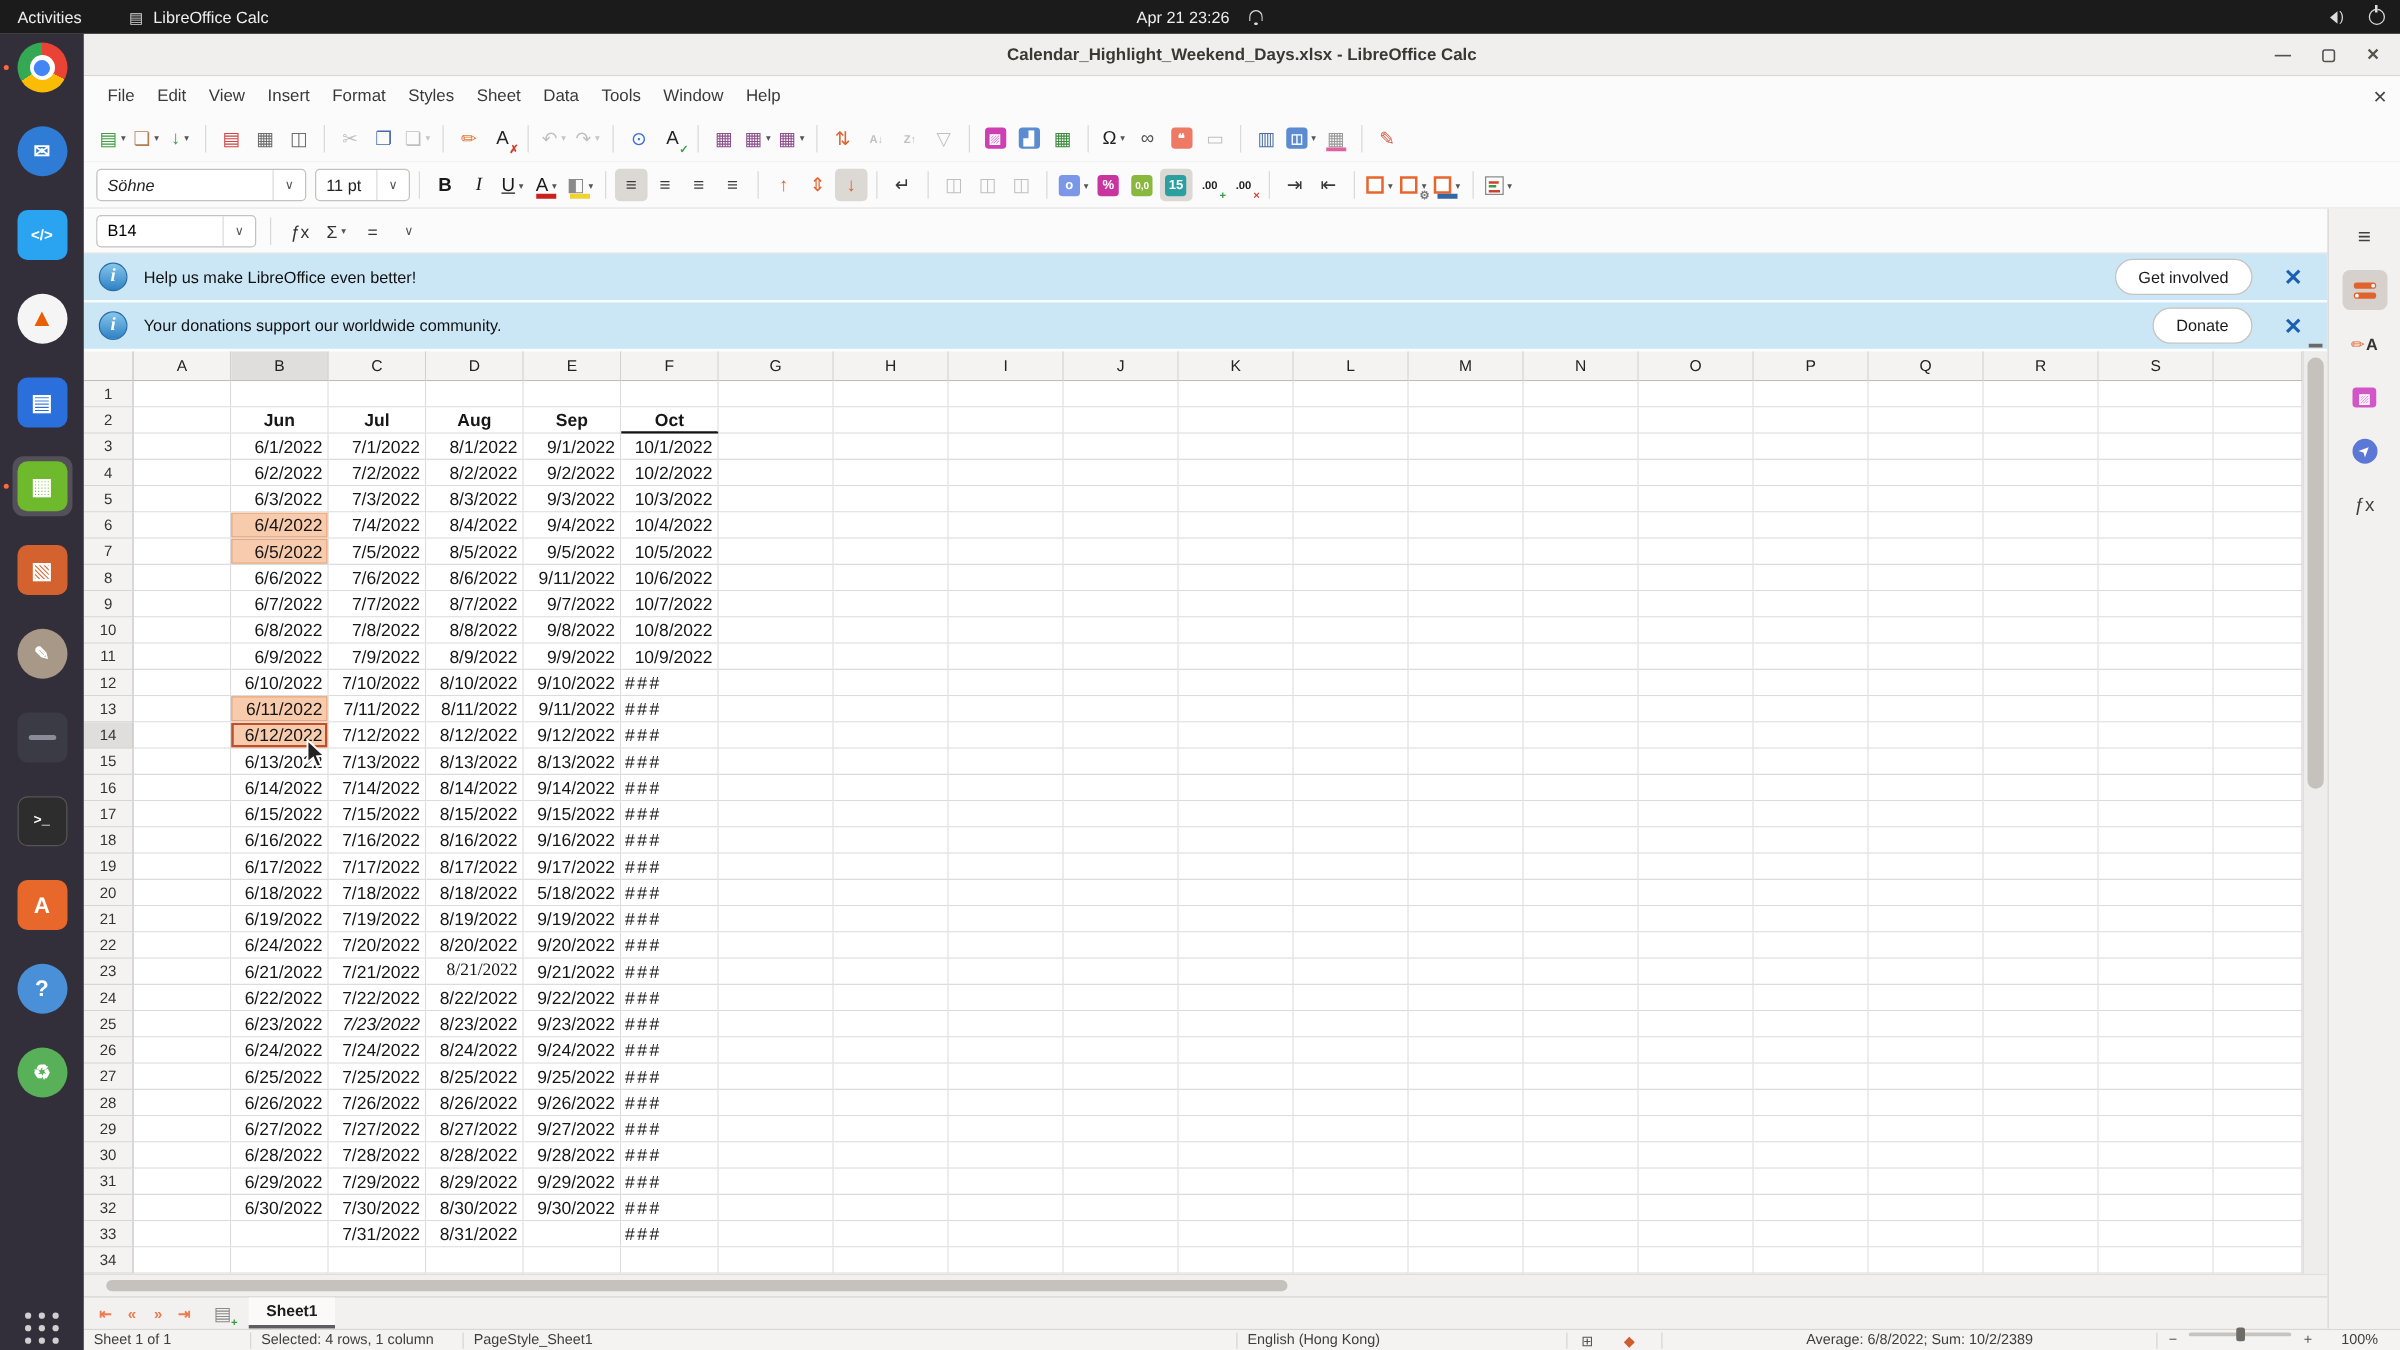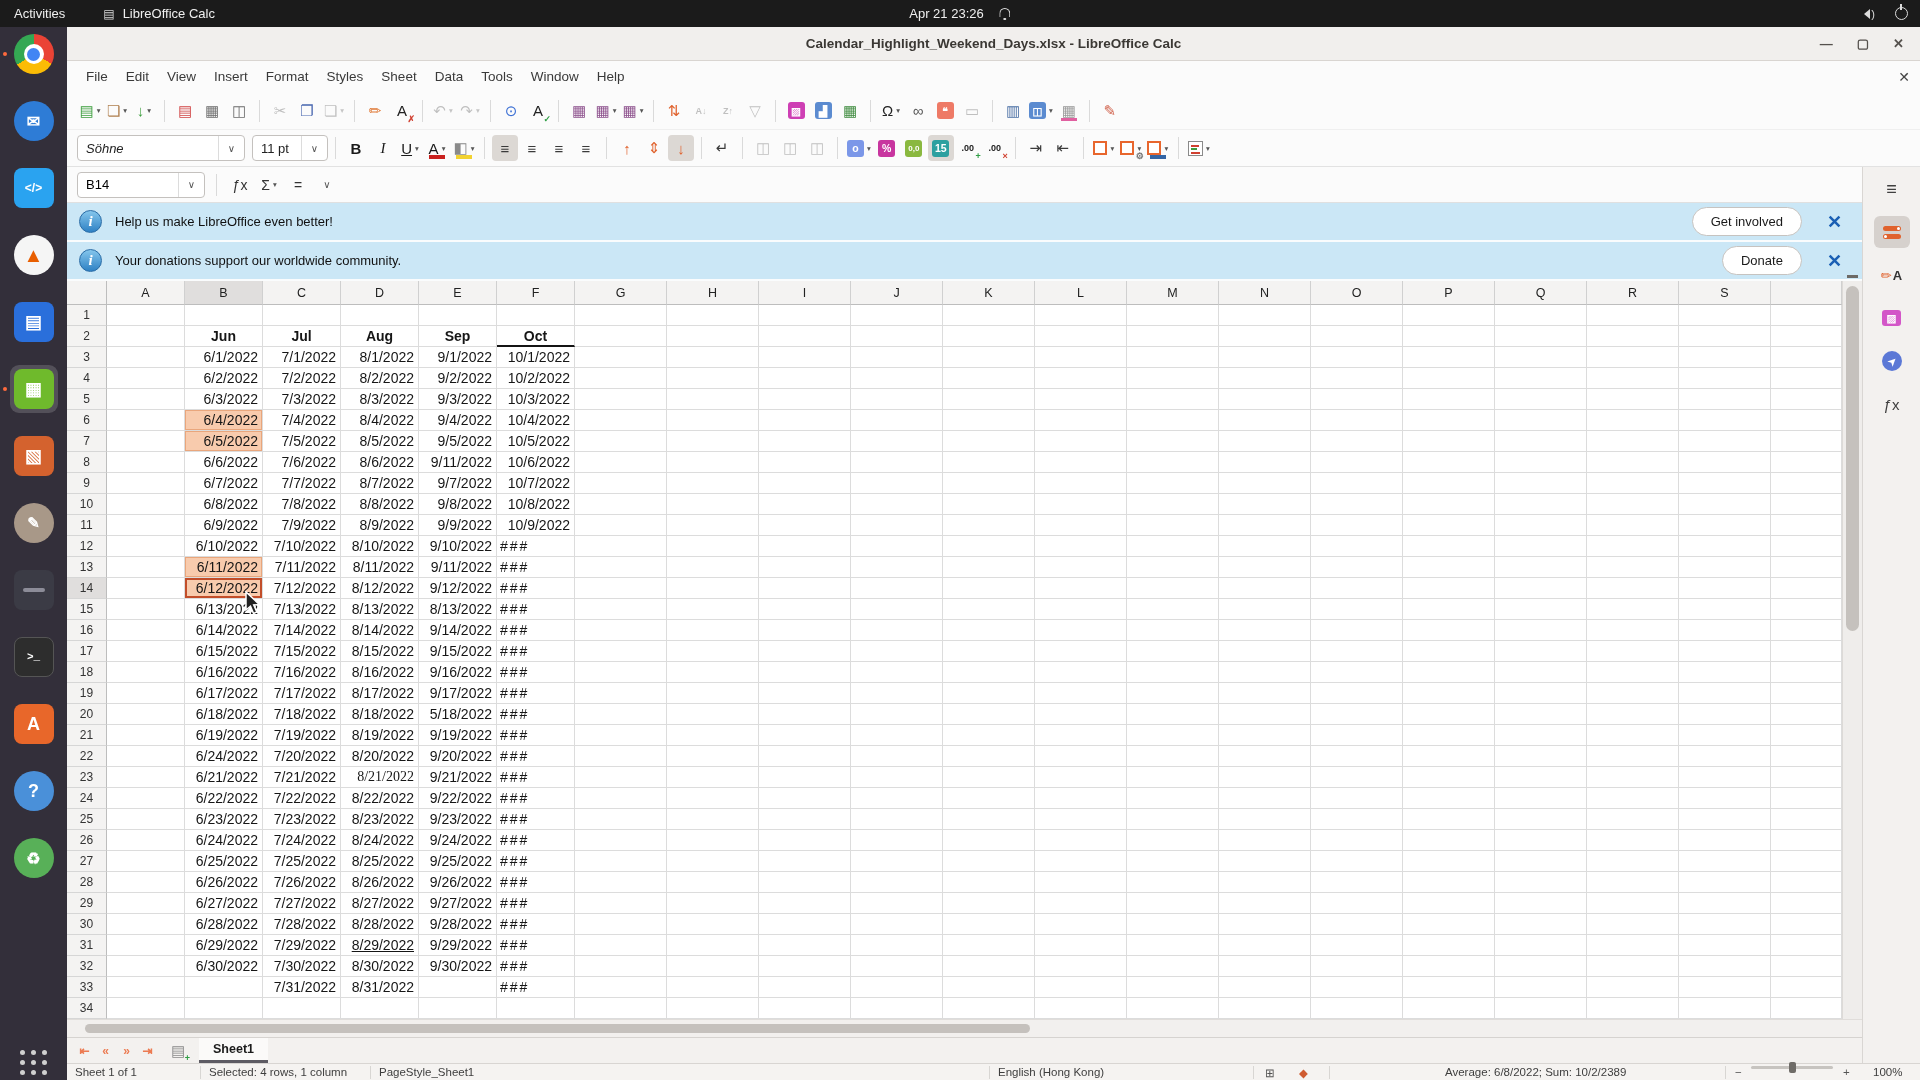--- a/index.html
+++ b/index.html
@@ -1056,21 +1056,21 @@
         <div class="cell" style="width: 92px;"></div>
         <div class="cell" style="width: 92px;"></div>
         <div class="cell" style="width: 92px;"></div>
         <div class="cell" style="width: 92px;"></div>
         <div class="cell" style="width: 71px;"></div>
       </div>
       <div class="grow">
         <div class="rhdr">25</div>
         <div class="cell" style="width: 78px;"></div>
         <div class="cell" style="width: 78px;">6/23/2022</div>
-        <div class="cell" style="width: 78px;">7/23/2022</div>
+        <div class="cell" style="width: 78px; font-style: italic;">7/23/2022</div>
         <div class="cell" style="width: 78px;">8/23/2022</div>
         <div class="cell" style="width: 78px;">9/23/2022</div>
         <div class="cell ovf" style="width: 78px;">###</div>
         <div class="cell" style="width: 92px;"></div>
         <div class="cell" style="width: 92px;"></div>
         <div class="cell" style="width: 92px;"></div>
         <div class="cell" style="width: 92px;"></div>
         <div class="cell" style="width: 92px;"></div>
         <div class="cell" style="width: 92px;"></div>
         <div class="cell" style="width: 92px;"></div>
@@ -1195,21 +1195,21 @@
         <div class="cell" style="width: 92px;"></div>
         <div class="cell" style="width: 92px;"></div>
         <div class="cell" style="width: 92px;"></div>
         <div class="cell" style="width: 71px;"></div>
       </div>
       <div class="grow">
         <div class="rhdr">31</div>
         <div class="cell" style="width: 78px;"></div>
         <div class="cell" style="width: 78px;">6/29/2022</div>
         <div class="cell" style="width: 78px;">7/29/2022</div>
-        <div class="cell" style="width: 78px; text-decoration: underline;">8/29/2022</div>
+        <div class="cell" style="width: 78px;">8/29/2022</div>
         <div class="cell" style="width: 78px;">9/29/2022</div>
         <div class="cell ovf" style="width: 78px;">###</div>
         <div class="cell" style="width: 92px;"></div>
         <div class="cell" style="width: 92px;"></div>
         <div class="cell" style="width: 92px;"></div>
         <div class="cell" style="width: 92px;"></div>
         <div class="cell" style="width: 92px;"></div>
         <div class="cell" style="width: 92px;"></div>
         <div class="cell" style="width: 92px;"></div>
         <div class="cell" style="width: 92px;"></div>

